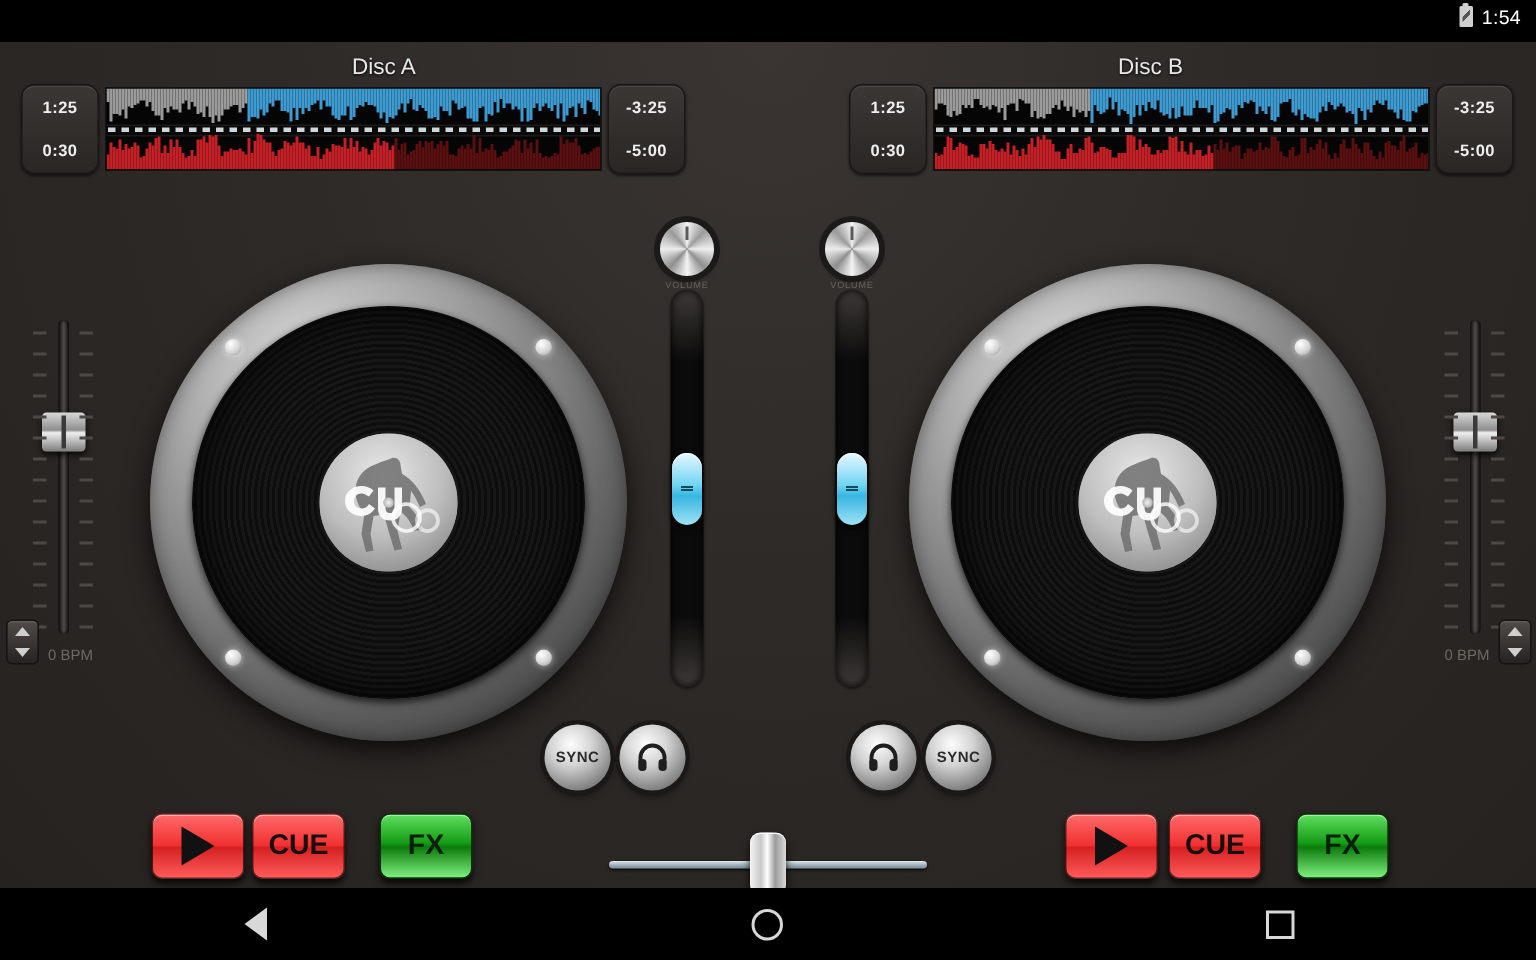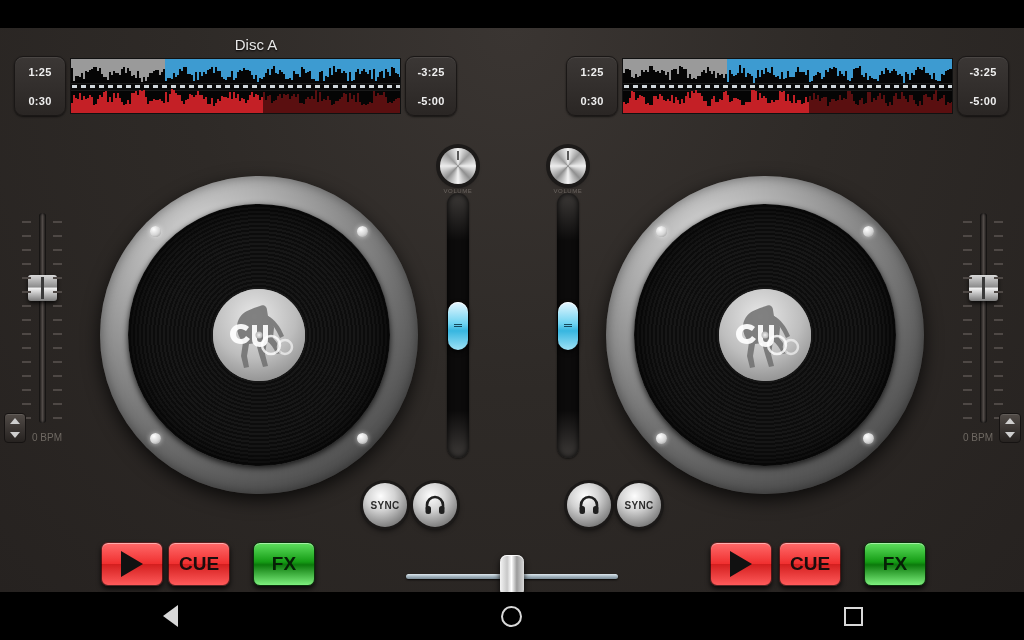--- a/index.html
+++ b/index.html
@@ -211,20 +211,24 @@
   .nav-back{ width:0;height:0;border-top:11px solid transparent;border-bottom:11px solid transparent;border-right:15px solid #d8d8d8; }
   .nav-home{ width:21px;height:21px;border:2px solid #d8d8d8;border-radius:50%; }
   .nav-recent{ width:19px;height:19px;border:2px solid #d8d8d8; }
   .navslot{ width:200px; display:flex; justify-content:center; }
 </style>
 </head>
 <body>
 
 <div id="app">
 
+  <div class="statusbar">
+    <div class="battery"></div>
+    <div class="clock">1:54</div>
+  </div>
 
   <div class="panel">
 
     <div class="deck-title a">Disc A</div>
     <div class="wavebox a">
       <div class="timepad left">
         <span>1:25</span>
         <span>0:30</span>
       </div>
       <div class="wavecanvas" id="wave-a">
@@ -601,20 +605,21 @@
             <div class="bar" style="left: 326px; width: 1.7px; height: 15px; background: rgb(90, 15, 16);"></div>
             <div class="bar" style="left: 328px; width: 1.7px; height: 15px; background: rgb(90, 15, 16);"></div>
           </div>
       </div>
       <div class="timepad right">
         <span>-3:25</span>
         <span>-5:00</span>
       </div>
     </div>
 
+    <div class="deck-title b">Disc B</div>
     <div class="wavebox b">
       <div class="timepad left">
         <span>1:25</span>
         <span>0:30</span>
       </div>
       <div class="wavecanvas" id="wave-b">
         <div class="wavehalf top">
             <div class="bar" style="left: 0px; width: 1.7px; height: 14px; background: rgb(154, 154, 154);"></div>
             <div class="bar" style="left: 2px; width: 1.7px; height: 10px; background: rgb(154, 154, 154);"></div>
             <div class="bar" style="left: 4px; width: 1.7px; height: 10px; background: rgb(154, 154, 154);"></div>

